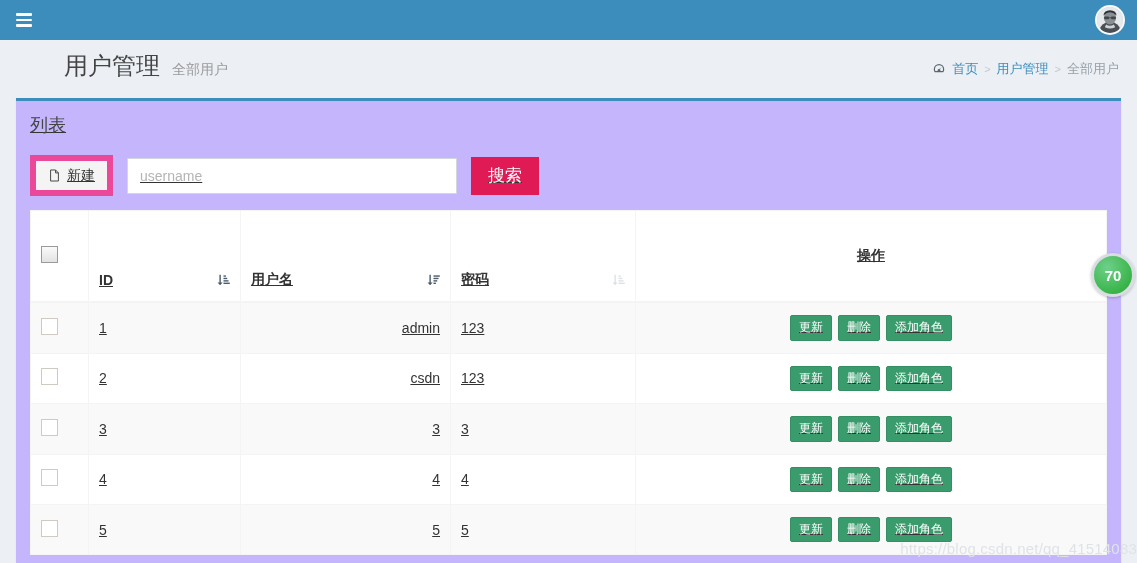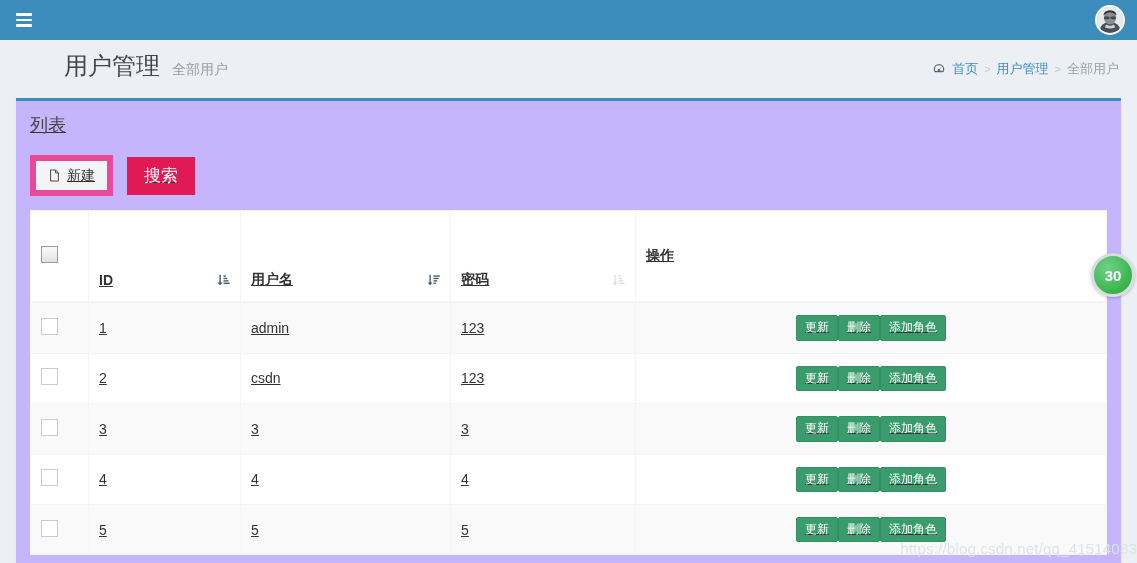--- a/index.html
+++ b/index.html
@@ -140,41 +140,41 @@
   .data-table td {
     border: 1px solid #f4f4f4;
     padding: 12px 10px;
     color: #333;
     vertical-align: middle;
   }
   .data-table tbody tr:nth-child(odd) { background: #f9f9f9; }
   .data-table tbody tr:nth-child(even) { background: #fff; }
   .col-check { width: 58px; }
   .col-id { width: 152px; }
-  .col-user { width: 210px; }
+  .col-user { width: 210px; text-align: right; }
   .col-pass { width: 185px; }
   .col-ops { text-align: center; }
   .th-inner { display: flex; align-items: center; justify-content: space-between; margin-top: 48px; }
   .sort-icon { width: 13px; height: 14px; flex: none; margin-left: 10px; }
   .sort-icon.dim { opacity: .18; }
 
   .cb-head {
     width: 17px; height: 17px;
     border: 1px solid #9a9a9a;
     background: linear-gradient(#fafafa, #e2e2e2);
     display: inline-block; cursor: pointer;
   }
   .cb-row {
     width: 17px; height: 17px;
     border: 1px solid #cfcac4;
     background: #fff;
     display: inline-block; cursor: pointer;
   }
 
-  .ops { display: flex; justify-content: center; }
+  .ops { display: flex; gap: 6px; justify-content: center; }
   .btn-op {
     background: #3a9c6d;
     color: #fff;
     border: 1px solid #349063;
     font-size: 12px;
     padding: 3px 8px;
     cursor: pointer;
     font-family: inherit;
     line-height: 1.45;
     border-radius: 2px;
@@ -285,20 +285,21 @@
       <div class="btn-group">
         <button class="btn-default">
           <svg class="icon-sm" viewBox="0 0 16 16">
             <path fill="none" stroke="#444" stroke-width="1.2" d="M3.2 1.2h6.1L12.8 4.7v10.1H3.2z"></path>
             <path fill="none" stroke="#444" stroke-width="1.2" d="M9.3 1.3v3.5h3.4"></path>
           </svg>
           <span>新建</span>
         </button>
       </div>
 
+      <input class="search-input" type="text" placeholder="username" style="">
 
       <button class="btn-search">搜索</button>
     </div>
 
     <table class="data-table">
       <thead>
         <tr>
           <th class="col-check">
             <span class="cb-head"></span>
           </th>
@@ -331,21 +332,21 @@
               <span>密码</span>
               <svg class="sort-icon dim" viewBox="0 0 14 14">
                 <path fill="#4a5a6a" d="M2.6 1.4h1.5v8.2h2L3.35 12.6.6 9.6h2z"></path>
                 <rect x="7" y="2.0" width="2.6" height="1.5" fill="#4a5a6a"></rect>
                 <rect x="7" y="4.6" width="4" height="1.5" fill="#4a5a6a"></rect>
                 <rect x="7" y="7.2" width="5.4" height="1.5" fill="#4a5a6a"></rect>
                 <rect x="7" y="9.8" width="6.8" height="1.5" fill="#4a5a6a"></rect>
               </svg>
             </div>
           </th>
-          <th class="col-ops" style="">操作</th>
+          <th class="col-ops" style="text-align:center">操作</th>
         </tr>
       </thead>
       <tbody id="table-body">
           <tr>
             <td class="col-check"><span class="cb-row"></span></td>
             <td class="col-id">1</td>
             <td class="col-user">admin</td>
             <td class="col-pass">123</td>
             <td class="col-ops">
               <div class="ops">
@@ -404,21 +405,21 @@
                 <button class="btn-op">更新</button>
                 <button class="btn-op">删除</button>
                 <button class="btn-op">添加角色</button>
               </div>
             </td>
           </tr>
         </tbody>
     </table>
   </div>
 
-  <div class="score-badge">30</div>
+  <div class="score-badge">70</div>
 </div>
 
 <div class="pagination-wrap">
   <div class="pagination">
     <a class="page-link" href="#">首页</a>
     <a class="page-link" href="#">上一页</a>
     <a class="page-link" href="#">1</a>
     <a class="page-link" href="#">2</a>
     <a class="page-link" href="#">下一页</a>
     <a class="page-link" href="#">尾页</a>

